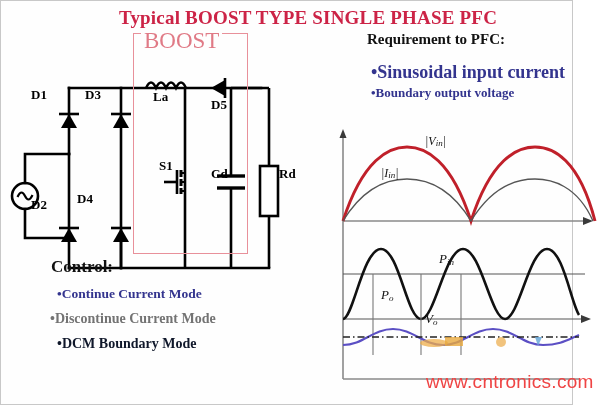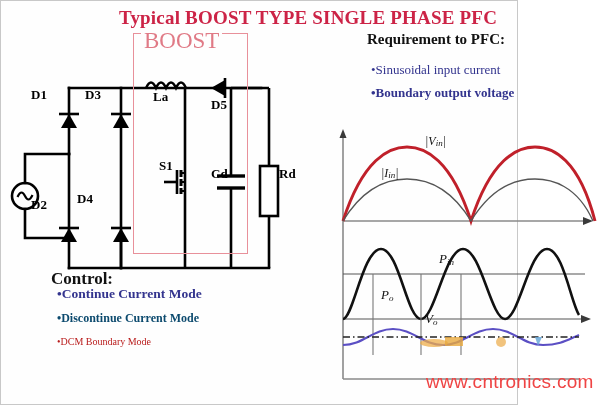--- a/index.html
+++ b/index.html
@@ -1,37 +1,37 @@
 <!DOCTYPE html>
 <html><head>
 <meta charset="utf-8">
 <style>
   html,body{margin:0;padding:0;background:#fff;}
   body{width:614px;height:405px;overflow:hidden;font-family:"Liberation Serif",serif;}
-  #page{position:relative;width:518px;height:405px;background:#fefefe;
+  #page{position:relative;width:573px;height:405px;background:#fefefe;
         border:1px solid #c8c8c8;box-sizing:border-box;}
 
   .title{position:absolute;left:0;top:6px;width:614px;text-align:center;
          font-family:"Liberation Serif",serif;font-weight:bold;font-size:19px;
          color:#cc2346;letter-spacing:.2px;}
 
   .boostbox{position:absolute;left:132px;top:32px;width:115px;height:221px;
             border:1px solid #e8909a;box-sizing:border-box;}
   .boostlabel{position:absolute;left:140px;top:30px;font-size:23px;color:#e07a86;
               font-family:"Liberation Serif",serif;background:#fefefe;padding:0 3px;
               line-height:20px;}
 
   .req-h{position:absolute;left:366px;top:30px;font-weight:bold;font-size:15px;color:#111;text-align:right;}
-  .req-1{position:absolute;left:370px;top:61px;font-weight:normal;font-size:13px;color:#33348e;}
+  .req-1{position:absolute;left:370px;top:61px;font-weight:bold;font-size:18px;color:#33348e;}
   .req-2{position:absolute;left:370px;top:84px;font-weight:bold;font-size:13px;color:#33348e;}
 
-  .ctl-h{position:absolute;left:50px;top:268px;font-weight:bold;font-size:17px;color:#111;}
+  .ctl-h{position:absolute;left:50px;top:256px;font-weight:bold;font-size:17px;color:#111;}
   .ctl-1{position:absolute;left:56px;top:285px;font-weight:bold;font-size:13.5px;color:#33348e;text-align:right;}
-  .ctl-2{position:absolute;left:56px;top:310px;font-weight:bold;font-size:12px;color:#0c4a6e;}
-  .ctl-3{position:absolute;left:56px;top:335px;font-weight:normal;font-size:10px;color:#b91c1c;}
+  .ctl-2{position:absolute;left:49px;top:310px;font-weight:bold;font-size:14px;color:#737373;}
+  .ctl-3{position:absolute;left:56px;top:335px;font-weight:bold;font-size:14px;color:#0f172a;}
 
   .clabel{position:absolute;font-weight:bold;font-size:13px;color:#000;
           font-family:"Liberation Serif",serif;}
 
   .wm{position:absolute;left:425px;top:370px;font-size:19px;color:#ef4444;
       font-family:"Liberation Sans",sans-serif;letter-spacing:.3px;}
 
   svg{position:absolute;left:0;top:0;}
 </style>
 </head>

